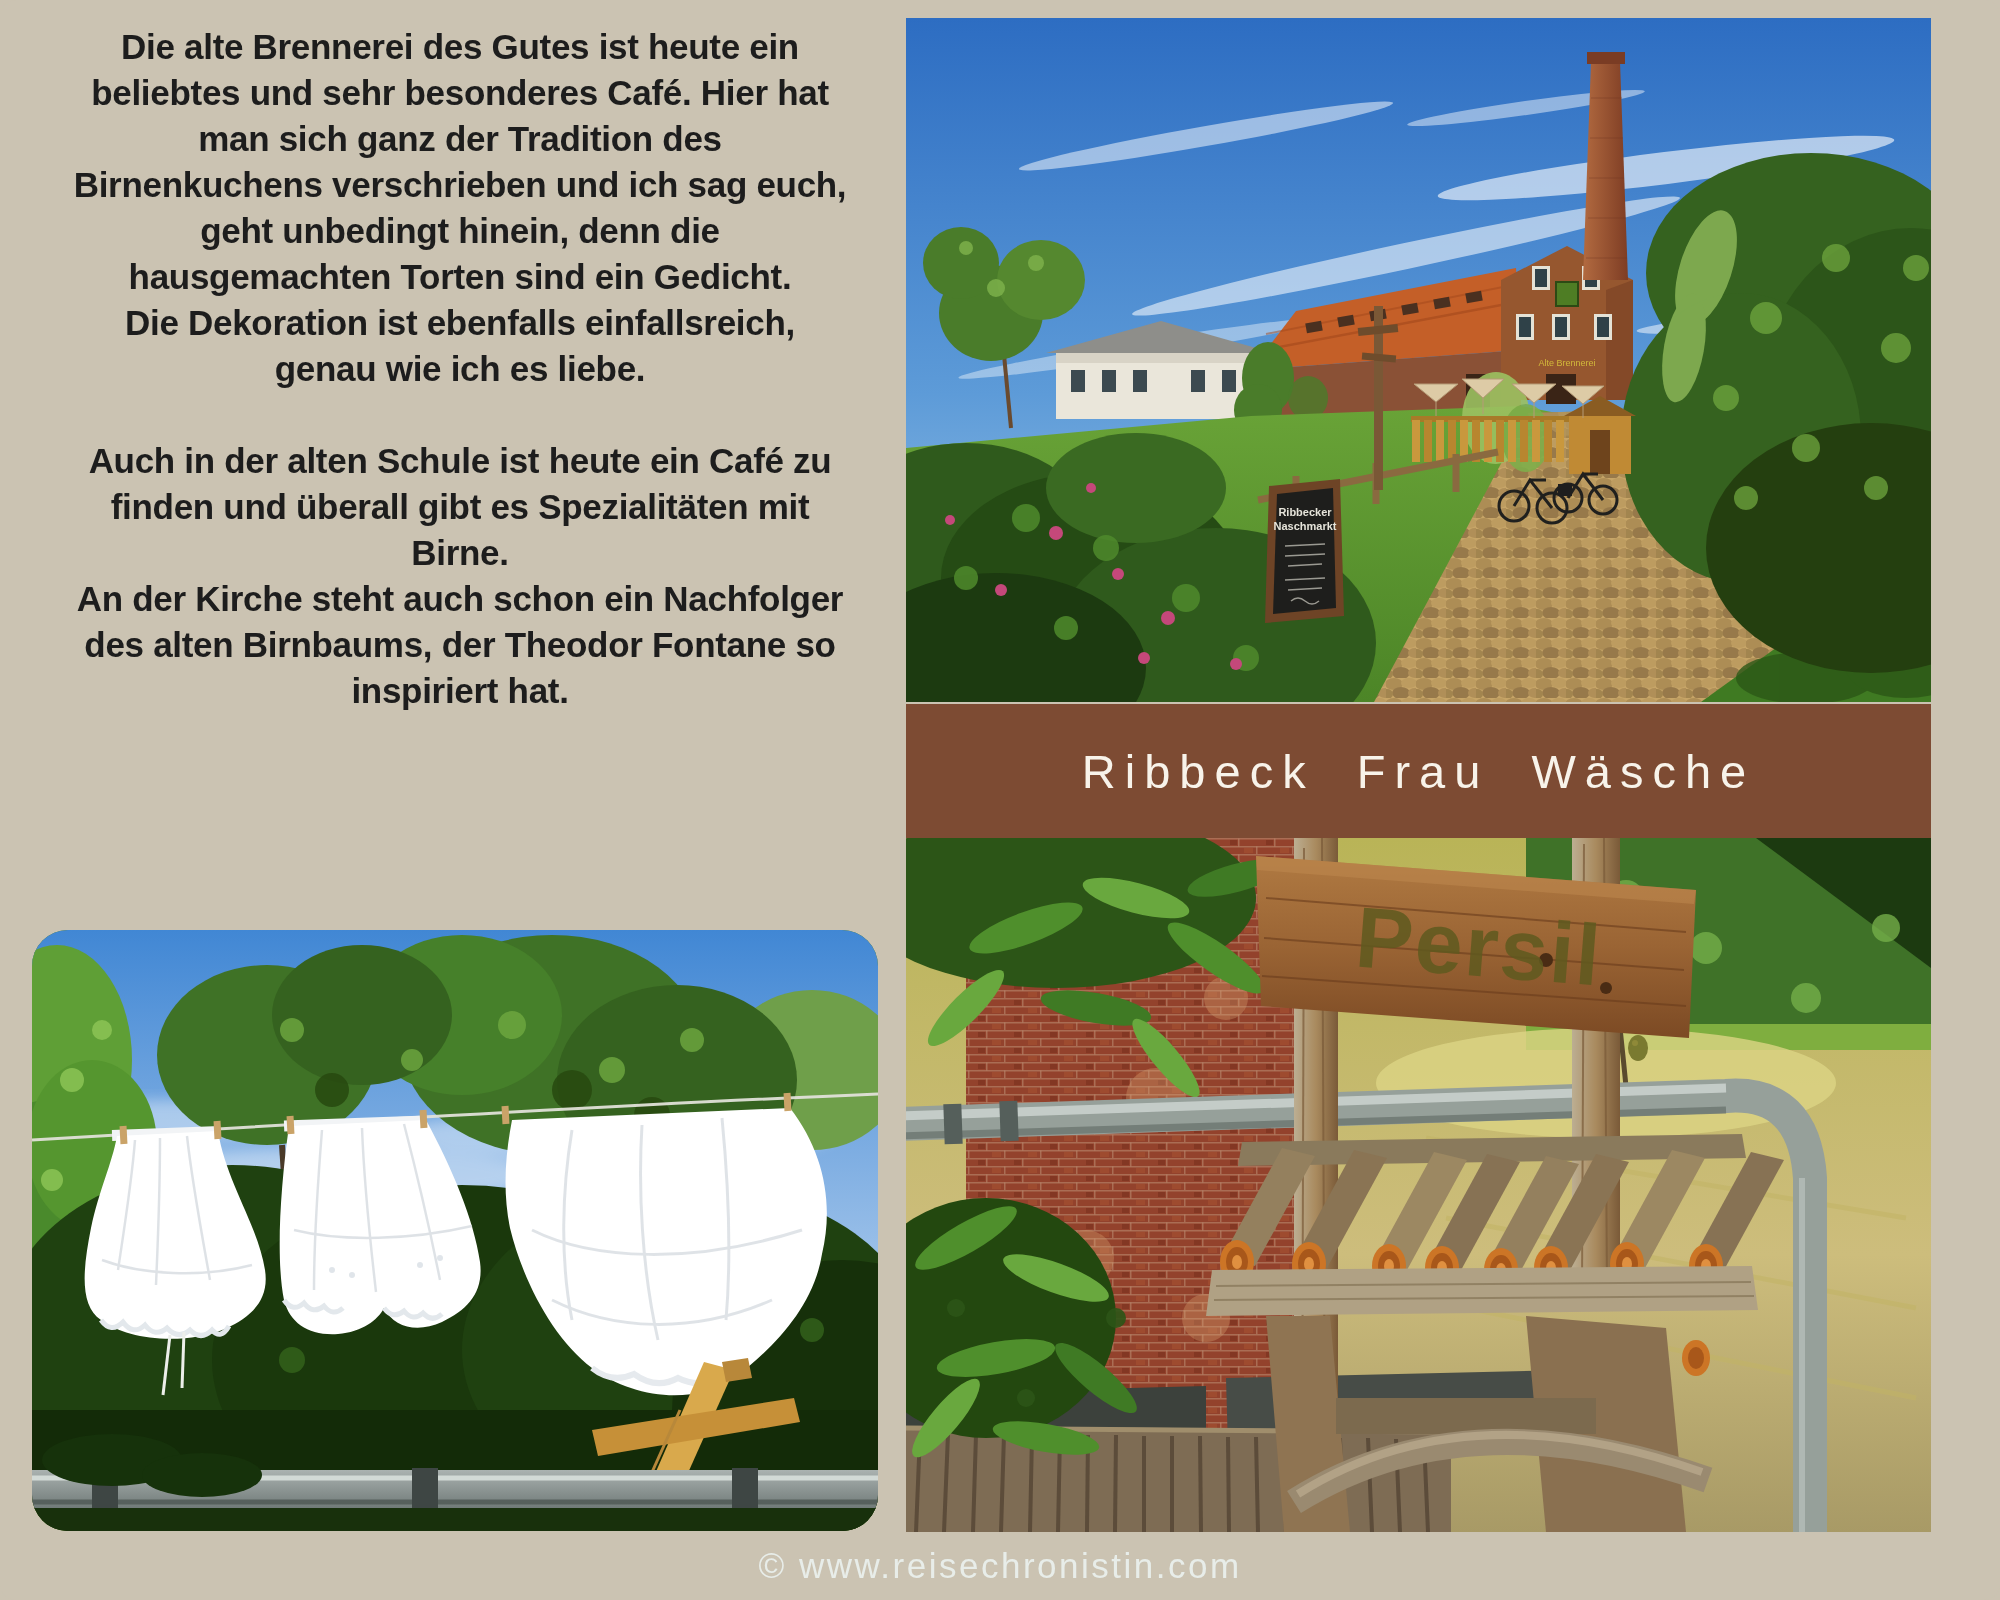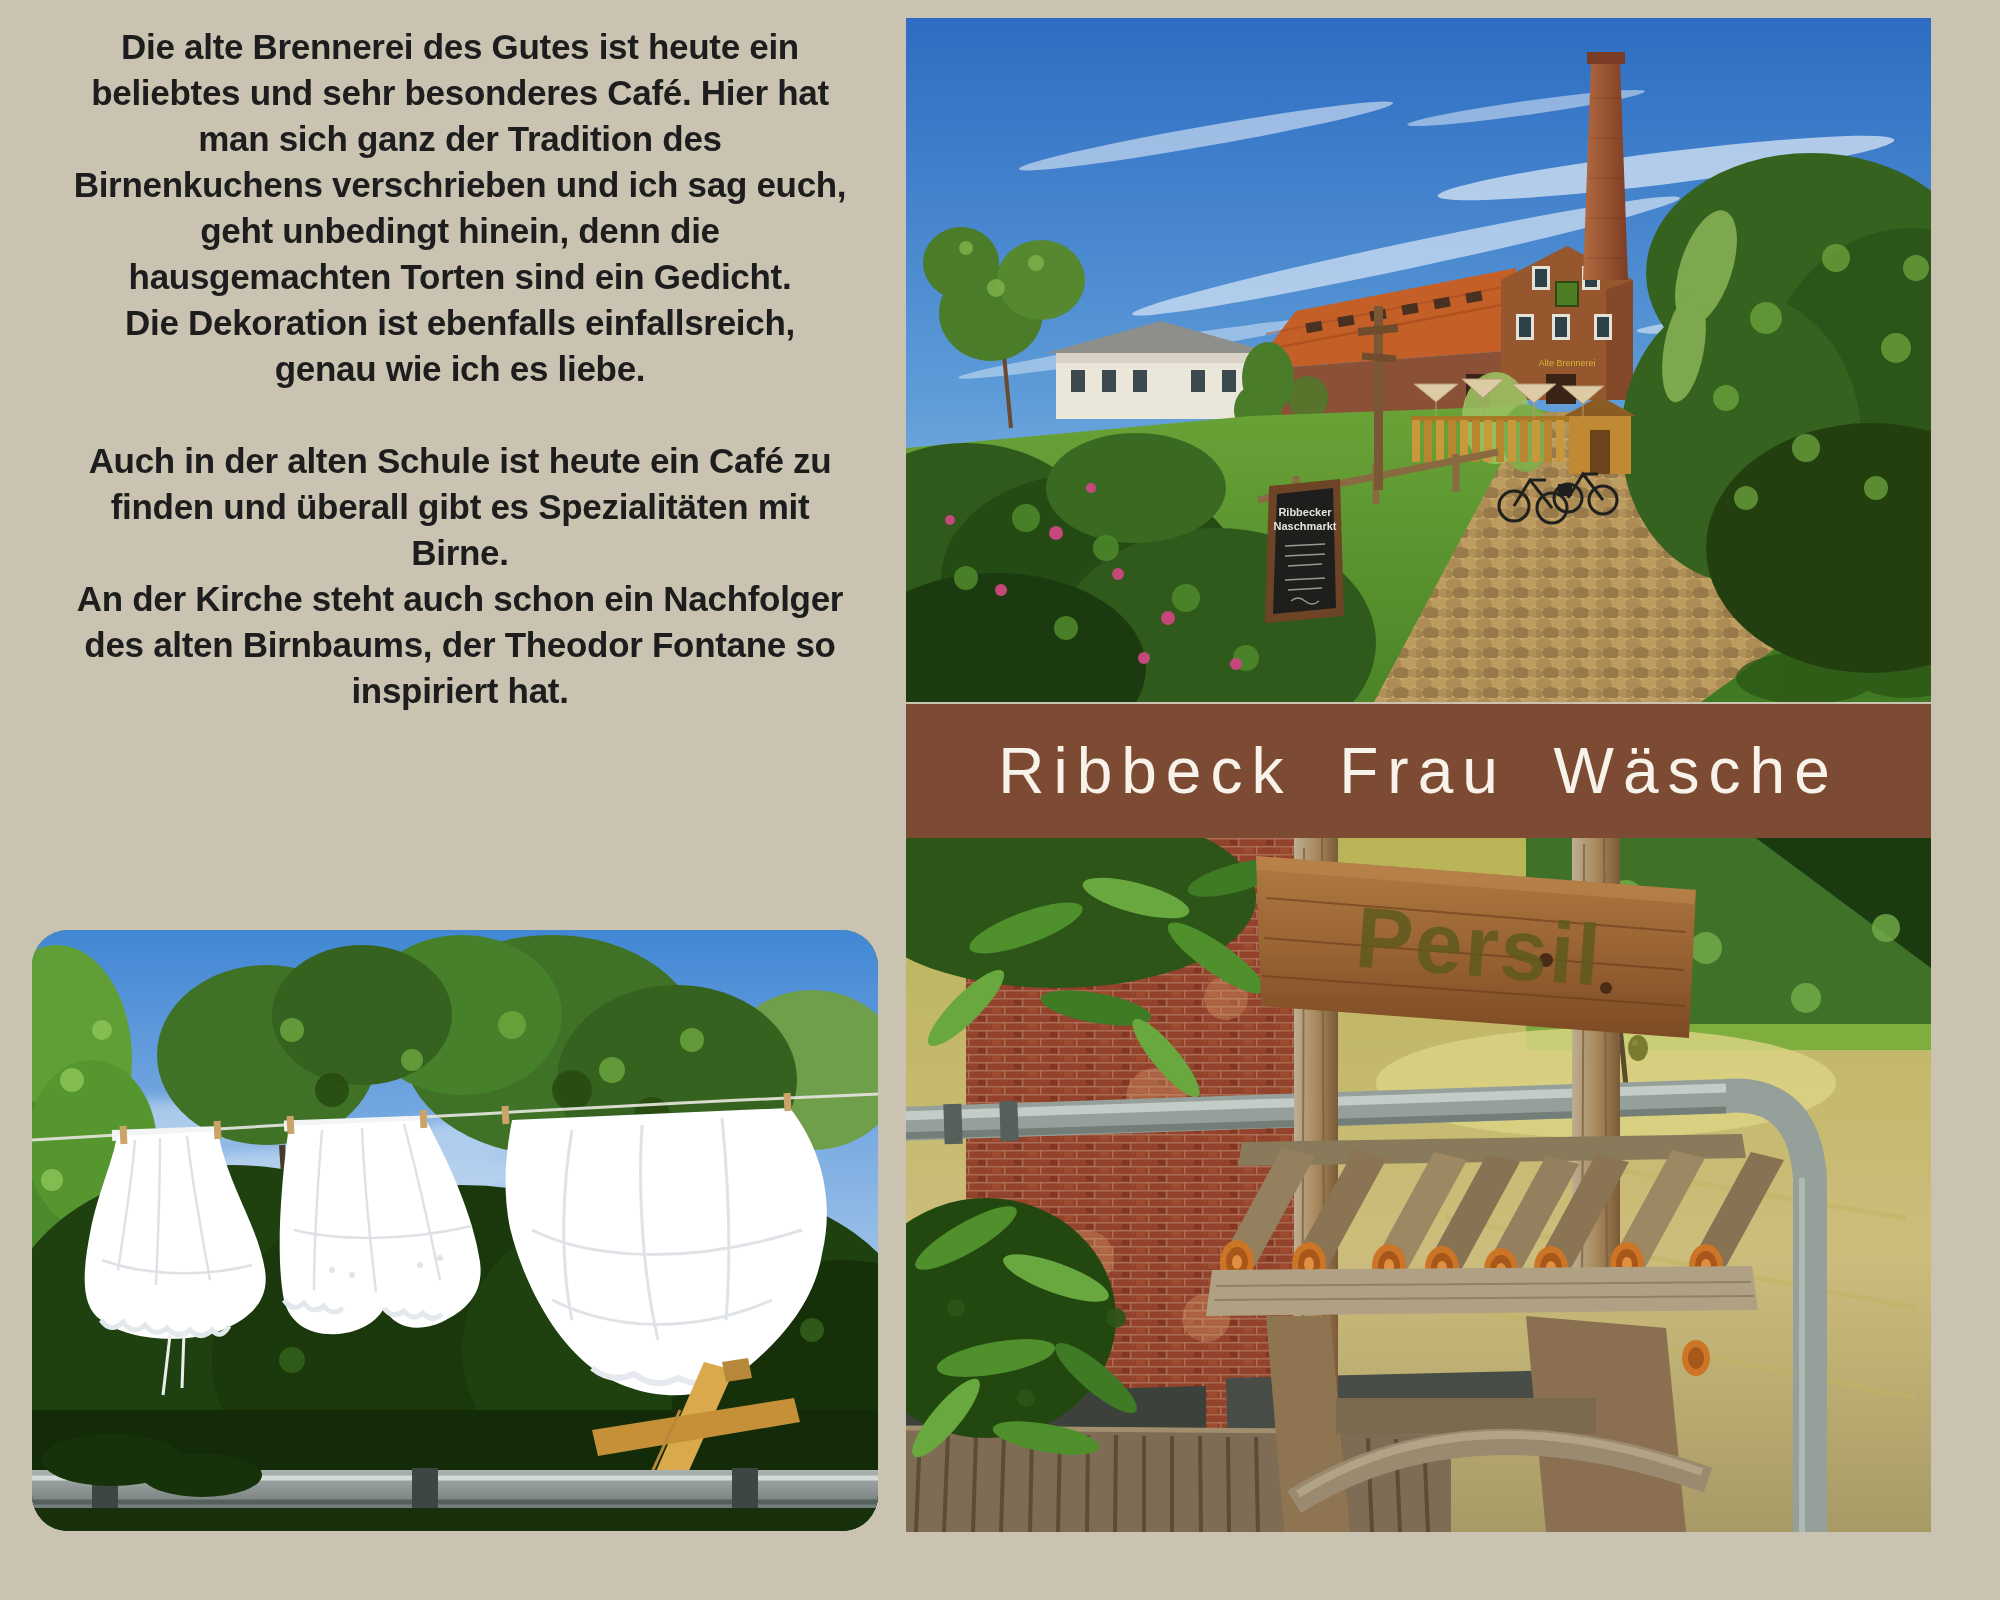--- a/index.html
+++ b/index.html
@@ -8,21 +8,21 @@
   .text-col{position:absolute;left:20px;top:24px;width:880px;text-align:center;
             font-weight:700;font-size:35px;line-height:46px;letter-spacing:-0.3px;
             color:#1d1d1d;}
   .text-col p{margin:0 0 46px 0;white-space:pre-line;}
   .text-col p:last-child{margin-bottom:16px;}
   .photo{position:absolute;overflow:hidden;background:#4d7c0f;}
   .photo svg{display:block;width:100%;height:100%;}
   .photo-distillery{left:906px;top:18px;width:1025px;height:684px;}
   .title-banner{position:absolute;left:906px;top:704px;width:1025px;height:134px;
                 background:#7d4b33;display:flex;align-items:center;justify-content:center;}
-  .title-banner h1{margin:1px;font-weight:400;font-size:64px;color:#f8f3ea;
+  .title-banner h1{margin:1px;font-weight:400;font-size:47px;color:#f8f3ea;
                    letter-spacing:9px;word-spacing:20px;white-space:nowrap;}
   .photo-persil{left:906px;top:838px;width:1025px;height:694px;}
   .photo-laundry{left:32px;top:930px;width:846px;height:601px;border-radius:36px;}
   .watermark{position:absolute;left:0;top:1546px;width:100%;text-align:center;
              font-size:35px;letter-spacing:2.5px;color:rgba(233,240,237,0.93);font-weight:400;}
 </style>
 </head>
 <body>
 
 <div class="page">
@@ -687,14 +687,15 @@
         <rect x="700" y="538" width="26" height="42" fill="#3e4644"></rect>
       </g>
       <rect x="0" y="578" width="846" height="23" fill="#18300c"></rect>
       <g fill="#16320b">
         <ellipse cx="80" cy="530" rx="70" ry="26"></ellipse>
           <ellipse cx="170" cy="545" rx="60" ry="22"></ellipse>
       </g>
     </svg>
   </figure>
 
+  <div class="watermark">© www.reisechronistin.com</div>
 
 </div>
 
 </body></html>

